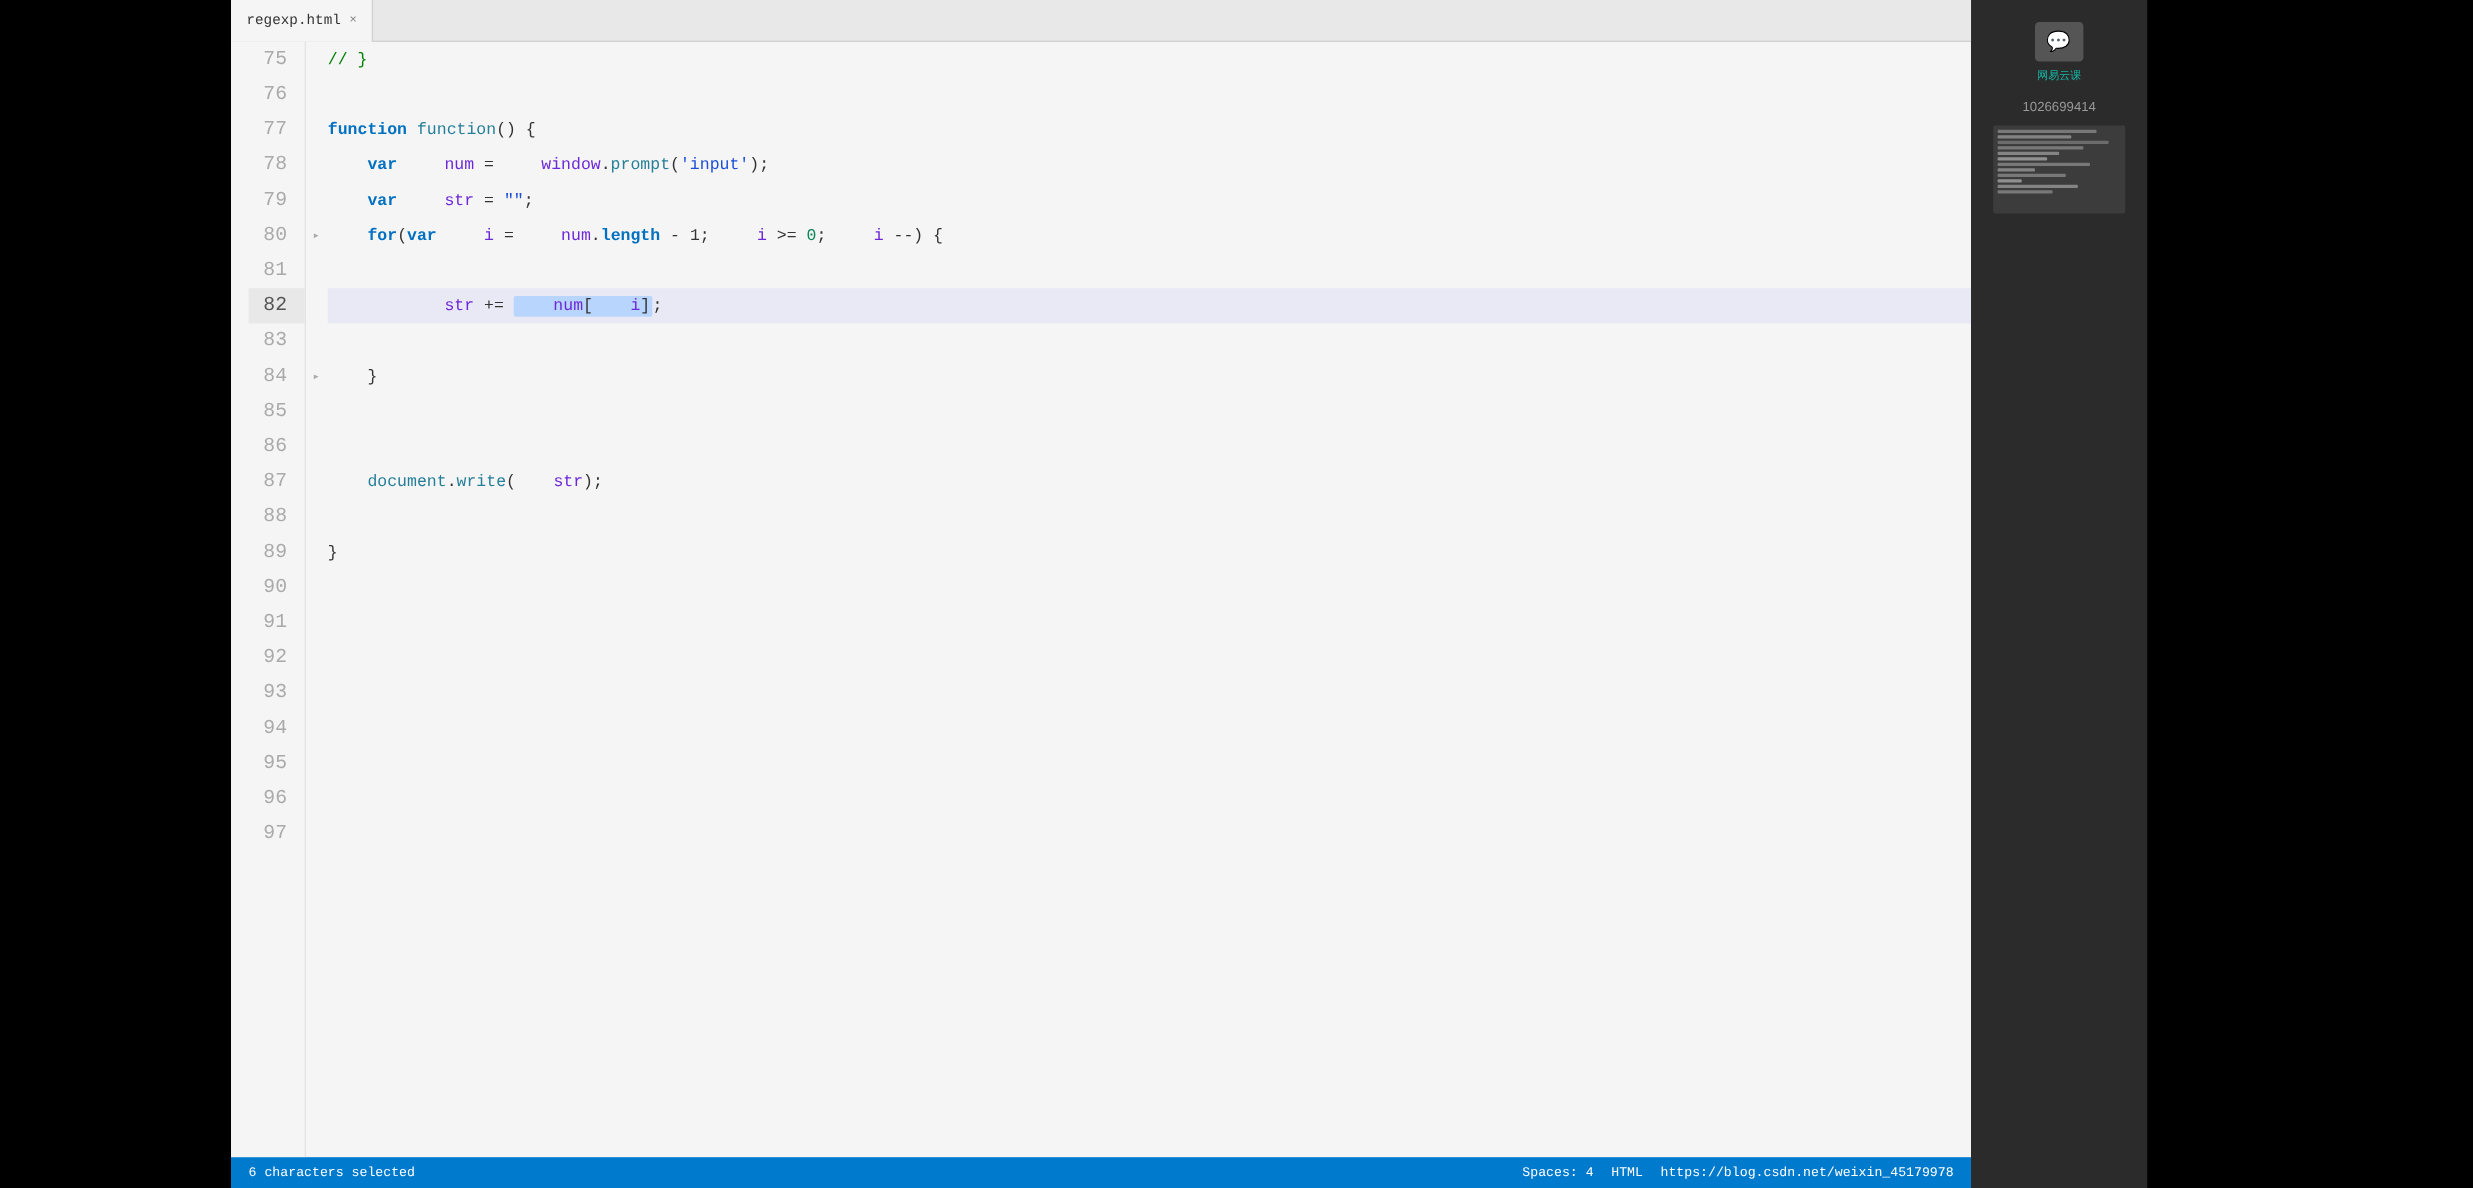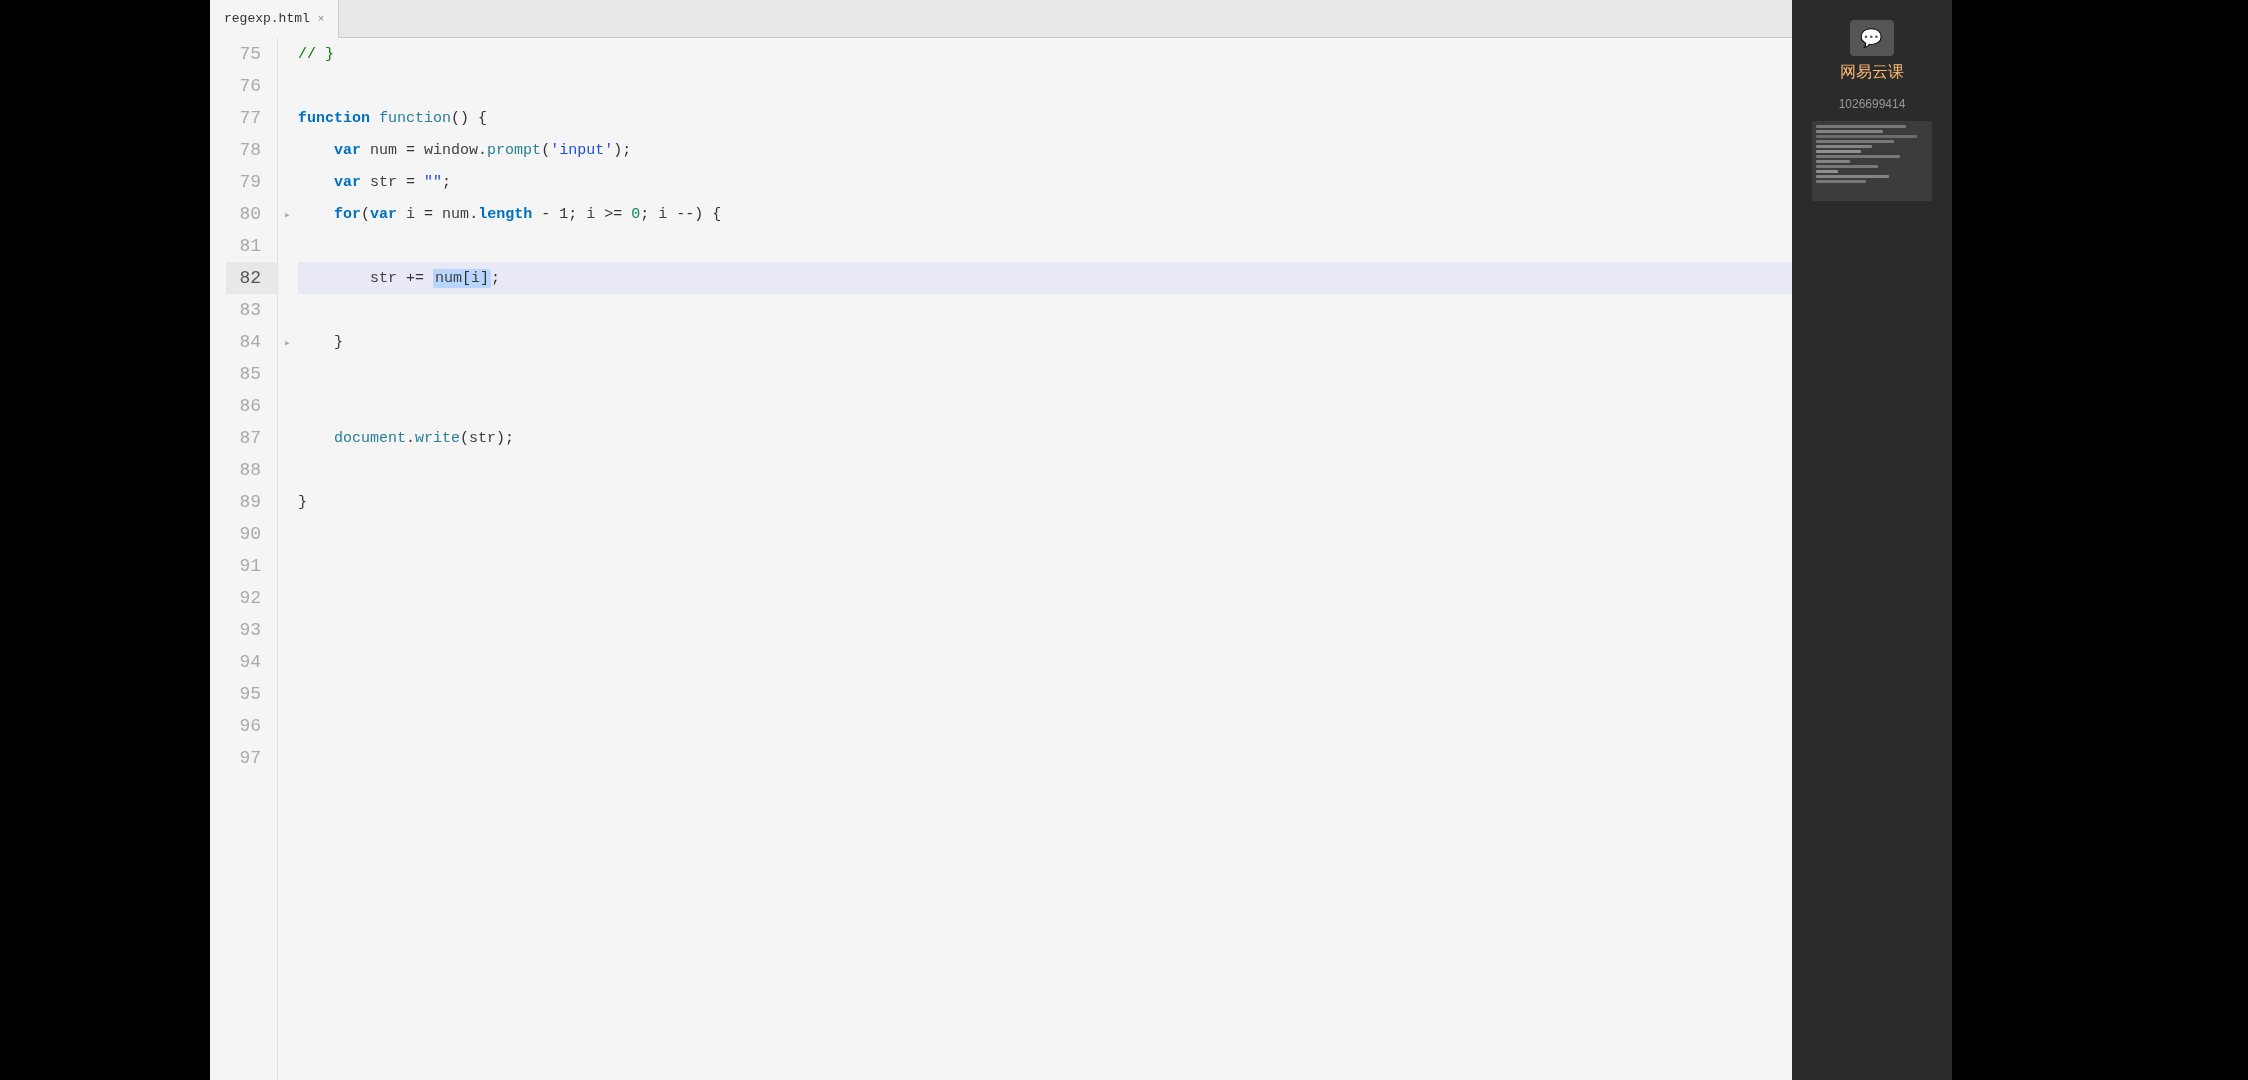--- a/index.html
+++ b/index.html
@@ -123,21 +123,21 @@
 
     .code-line.active-line {
       background: rgba(100, 100, 255, 0.08);
     }
 
     
     .kw { color: #0070c1; font-weight: bold; }
     .fn { color: #267f99; }
     .str { color: #1d4ed8; }
     .num { color: #098658; }
-    .var-name { color: #404040; }
+    .var-name { color: #6d28d9; margin-left: 34px; }
     .prop { color: #0070c1; font-weight: bold; }
     .plain { color: #333; }
     .comment { color: #008000; }
 
     .status-bar {
       height: 28px;
       background: #007acc;
       display: flex;
       align-items: center;
       padding: 0 16px;
@@ -184,22 +184,22 @@
       background: #555;
       border-radius: 4px;
       display: flex;
       align-items: center;
       justify-content: center;
       color: #ccc;
       font-size: 18px;
     }
 
     .brand-text {
-      color: #fdba74;
-      font-size: 16px;
+      color: #14b8a6;
+      font-size: 10px;
       font-family: Liberation Mono, monospace;
       white-space: nowrap;
     }
 
     .user-id {
       color: #999;
       font-size: 12px;
       font-family: sans-serif;
       margin-top: 8px;
       text-align: right;
@@ -379,20 +379,30 @@
         <div class="code-line">&nbsp;</div>
         <div class="code-line">&nbsp;</div>
         <div class="code-line">&nbsp;</div>
         <div class="code-line">&nbsp;</div>
         <div class="code-line">&nbsp;</div>
         <div class="code-line">&nbsp;</div>
         <div class="code-line">&nbsp;</div>
       </div>
     </div>
 
+    <div class="status-bar">
+      <div class="status-left">
+        <span>6 characters selected</span>
+      </div>
+      <div class="status-right">
+        <span>Spaces: 4</span>
+        <span>HTML</span>
+        <span>https://blog.csdn.net/weixin_45179978</span>
+      </div>
+    </div>
   </div>
 
   <div class="right-panel">
     <div class="chat-icon-box">
       <div class="chat-icon">
         <span>💬</span>
       </div>
       <span class="brand-text">网易云课</span>
       <span class="user-id">1026699414</span>
     </div>

